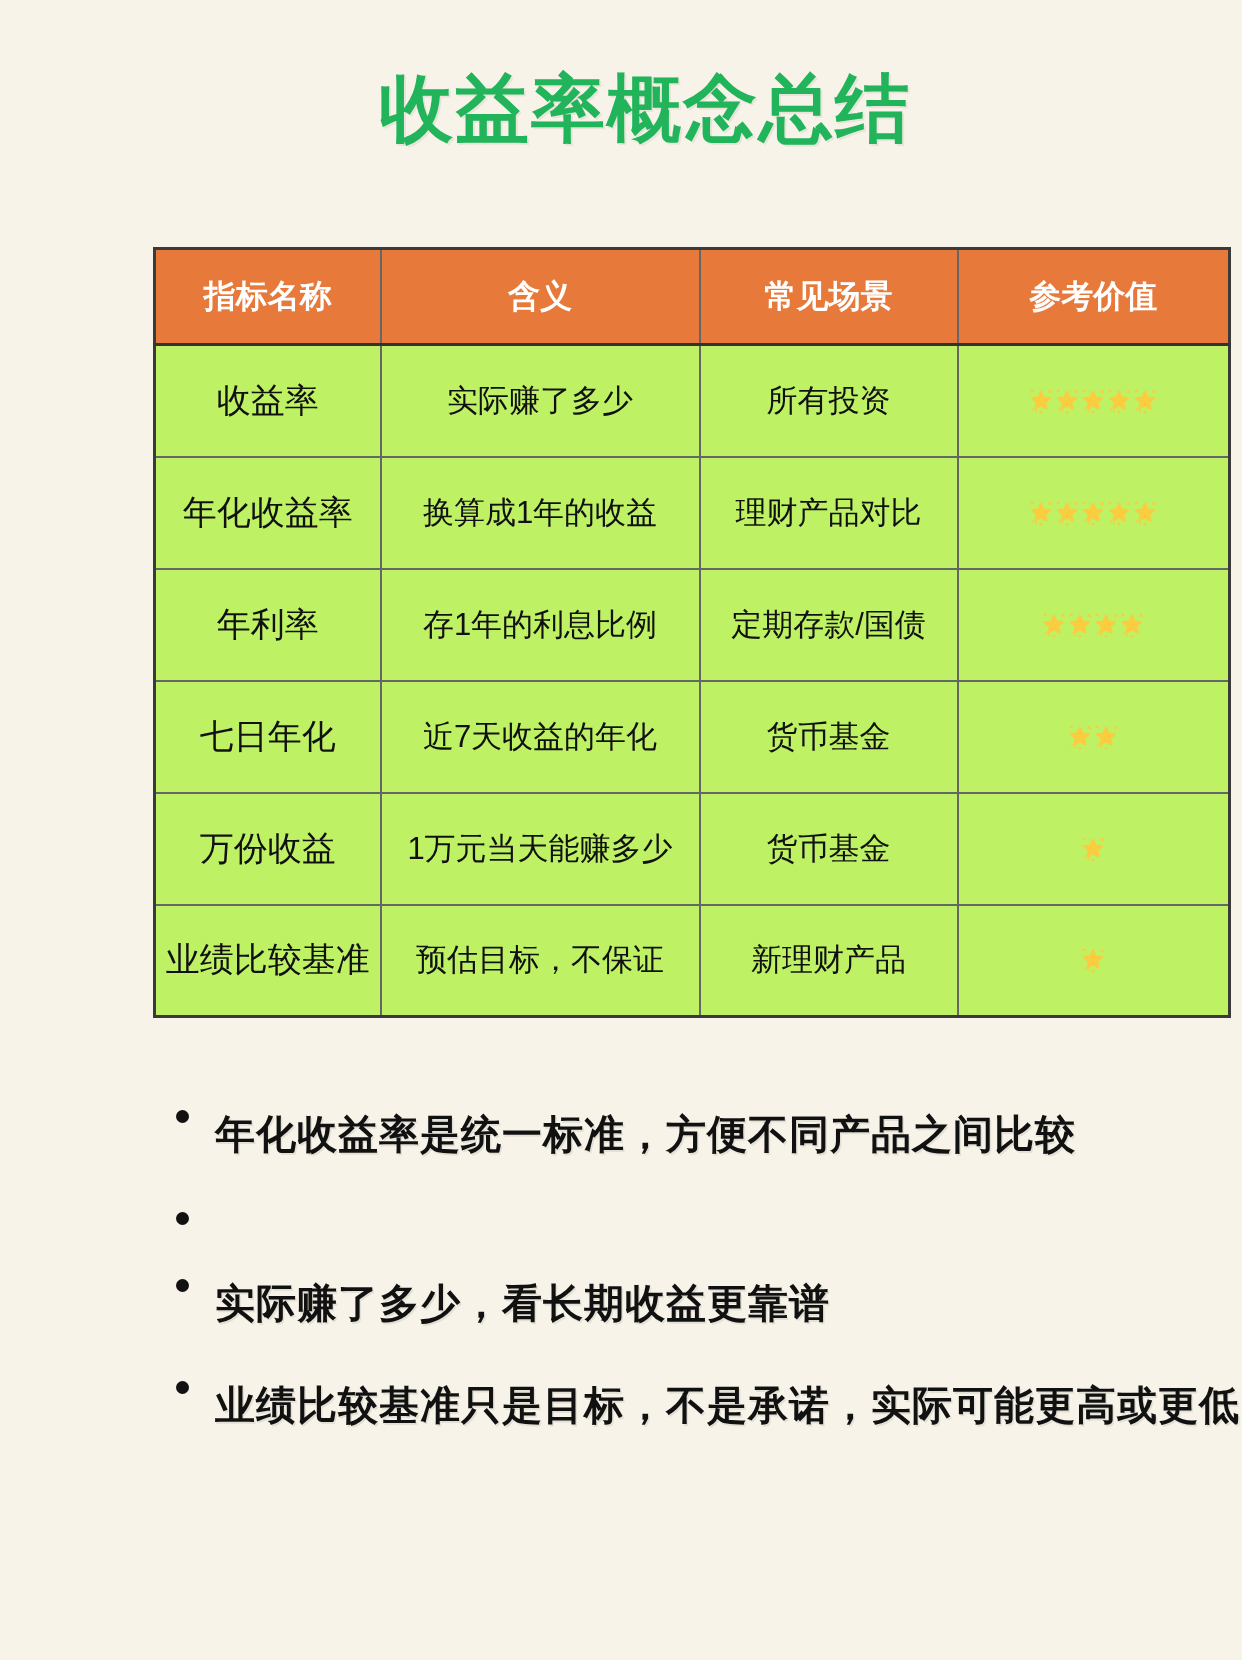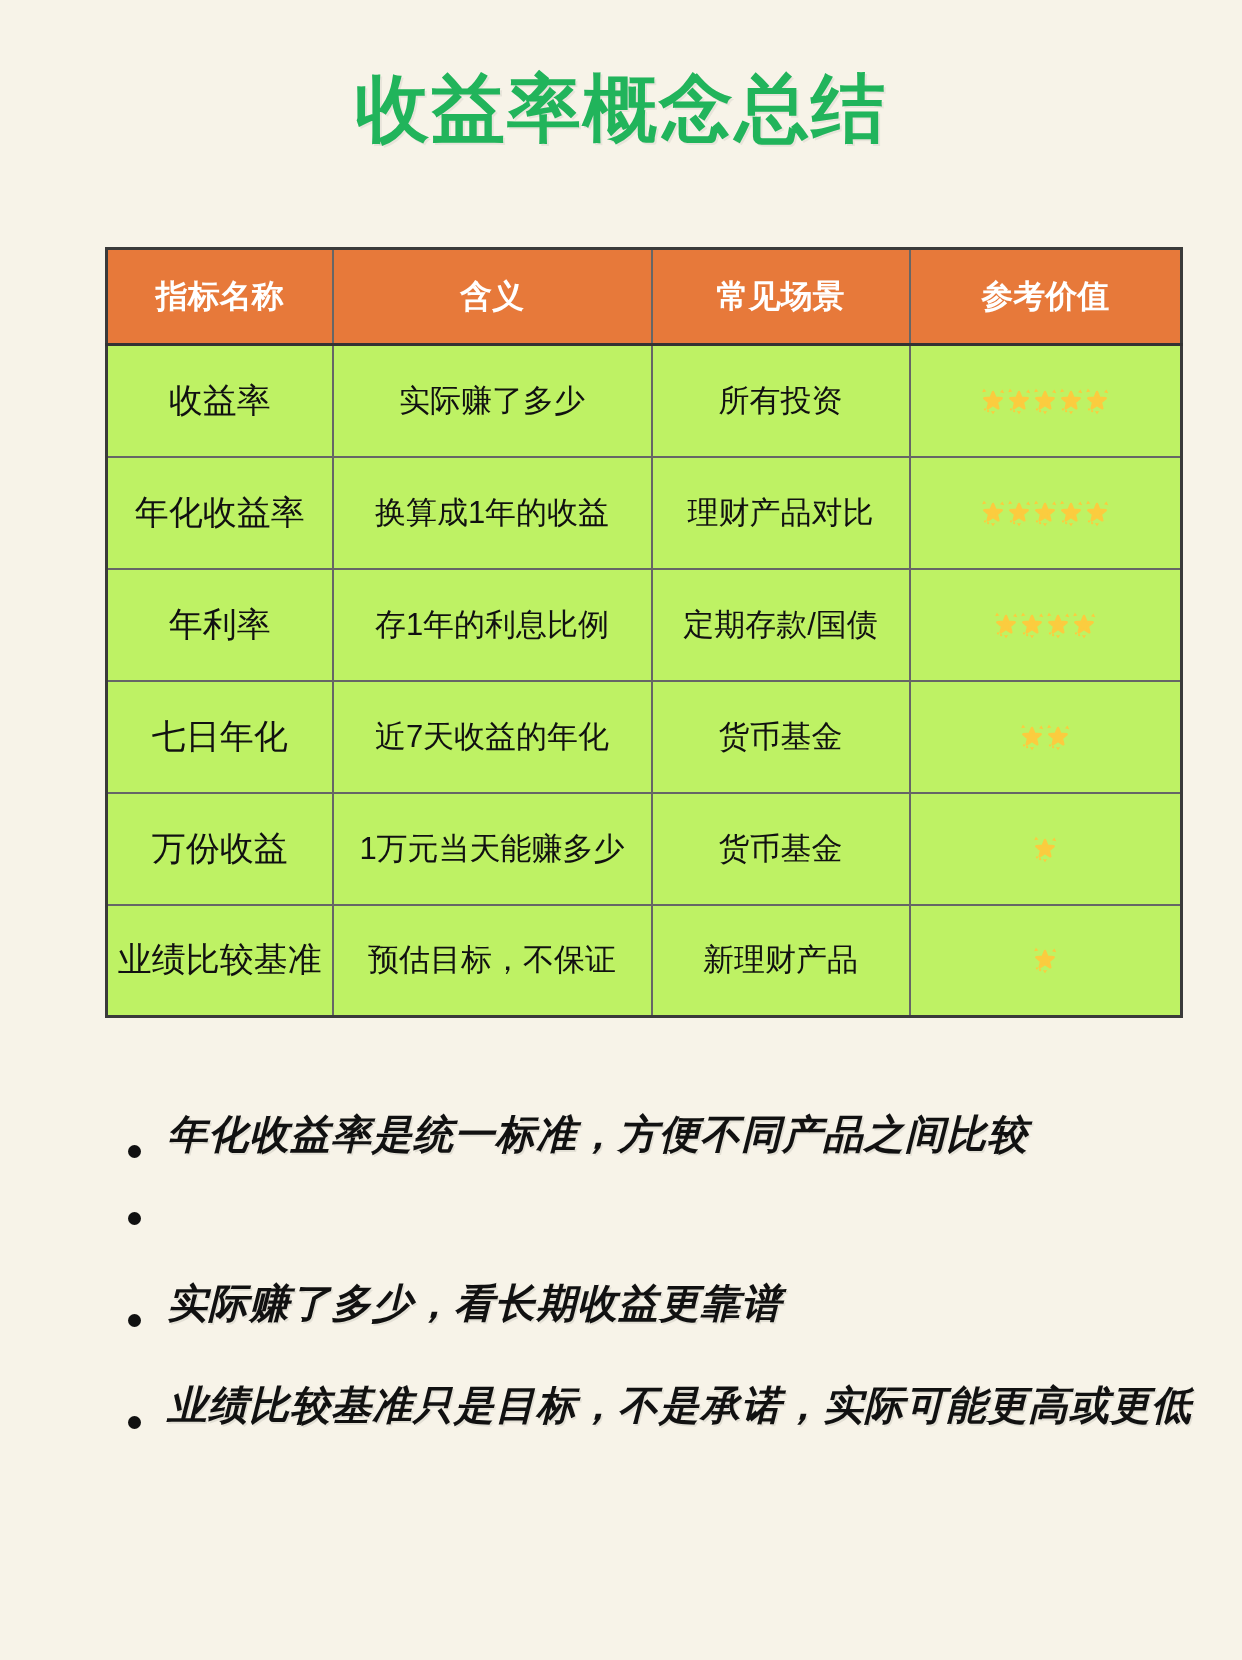--- a/index.html
+++ b/index.html
@@ -6,21 +6,21 @@
     --bg:#F7F3E8; --green:#21B45B; --orange:#E7793A; --header-text:#FFFFFF;
     --star:#FBCC3F; --ink:#111111;
   }
   *{margin:0;padding:0;box-sizing:border-box;}
   html,body{width:1242px;height:1660px;}
   body{
     background:var(--bg);
     font-family:"Liberation Sans","DejaVu Sans",sans-serif;
     color:var(--ink);
   }
-  .page{width:1242px;height:1660px;padding-top:66px;overflow:hidden;}
+  .page{width:1242px;height:1660px;padding-top:66px;overflow:hidden;padding-left:48px;}
   .title{
     text-align:center;
     font-size:74px;
     font-weight:900;
     letter-spacing:2px;
     color:var(--green);
     line-height:1.15;
     text-shadow:2px 2px 0 rgba(0,0,0,0.06);
   }
   table.summary{
@@ -50,28 +50,27 @@
   td.c-meaning,td.c-scenario{font-size:31px;font-weight:500;}
   .stars{display:flex;justify-content:center;align-items:center;color:var(--star);}
   .stars svg{margin:0 -1px;display:block;}
   ul.notes{
     list-style:none;
     margin-top:92px;
     padding-left:128px;
   }
   ul.notes li{
     display:flex;
-    align-items:flex-end;
+    align-items:flex-start;
     margin-bottom:54px;
     font-size:40px;
     font-weight:900;
     letter-spacing:1px;
     line-height:1.2;
     text-shadow:1.5px 1.5px 0 rgba(0,0,0,0.08);
-    font-style:italic;
   }
   .dot{
     width:13px;height:13px;border-radius:50%;
     background:var(--ink);
     margin-right:26px;
     flex:0 0 auto;
   }
 </style>
 </head>
 <body>

